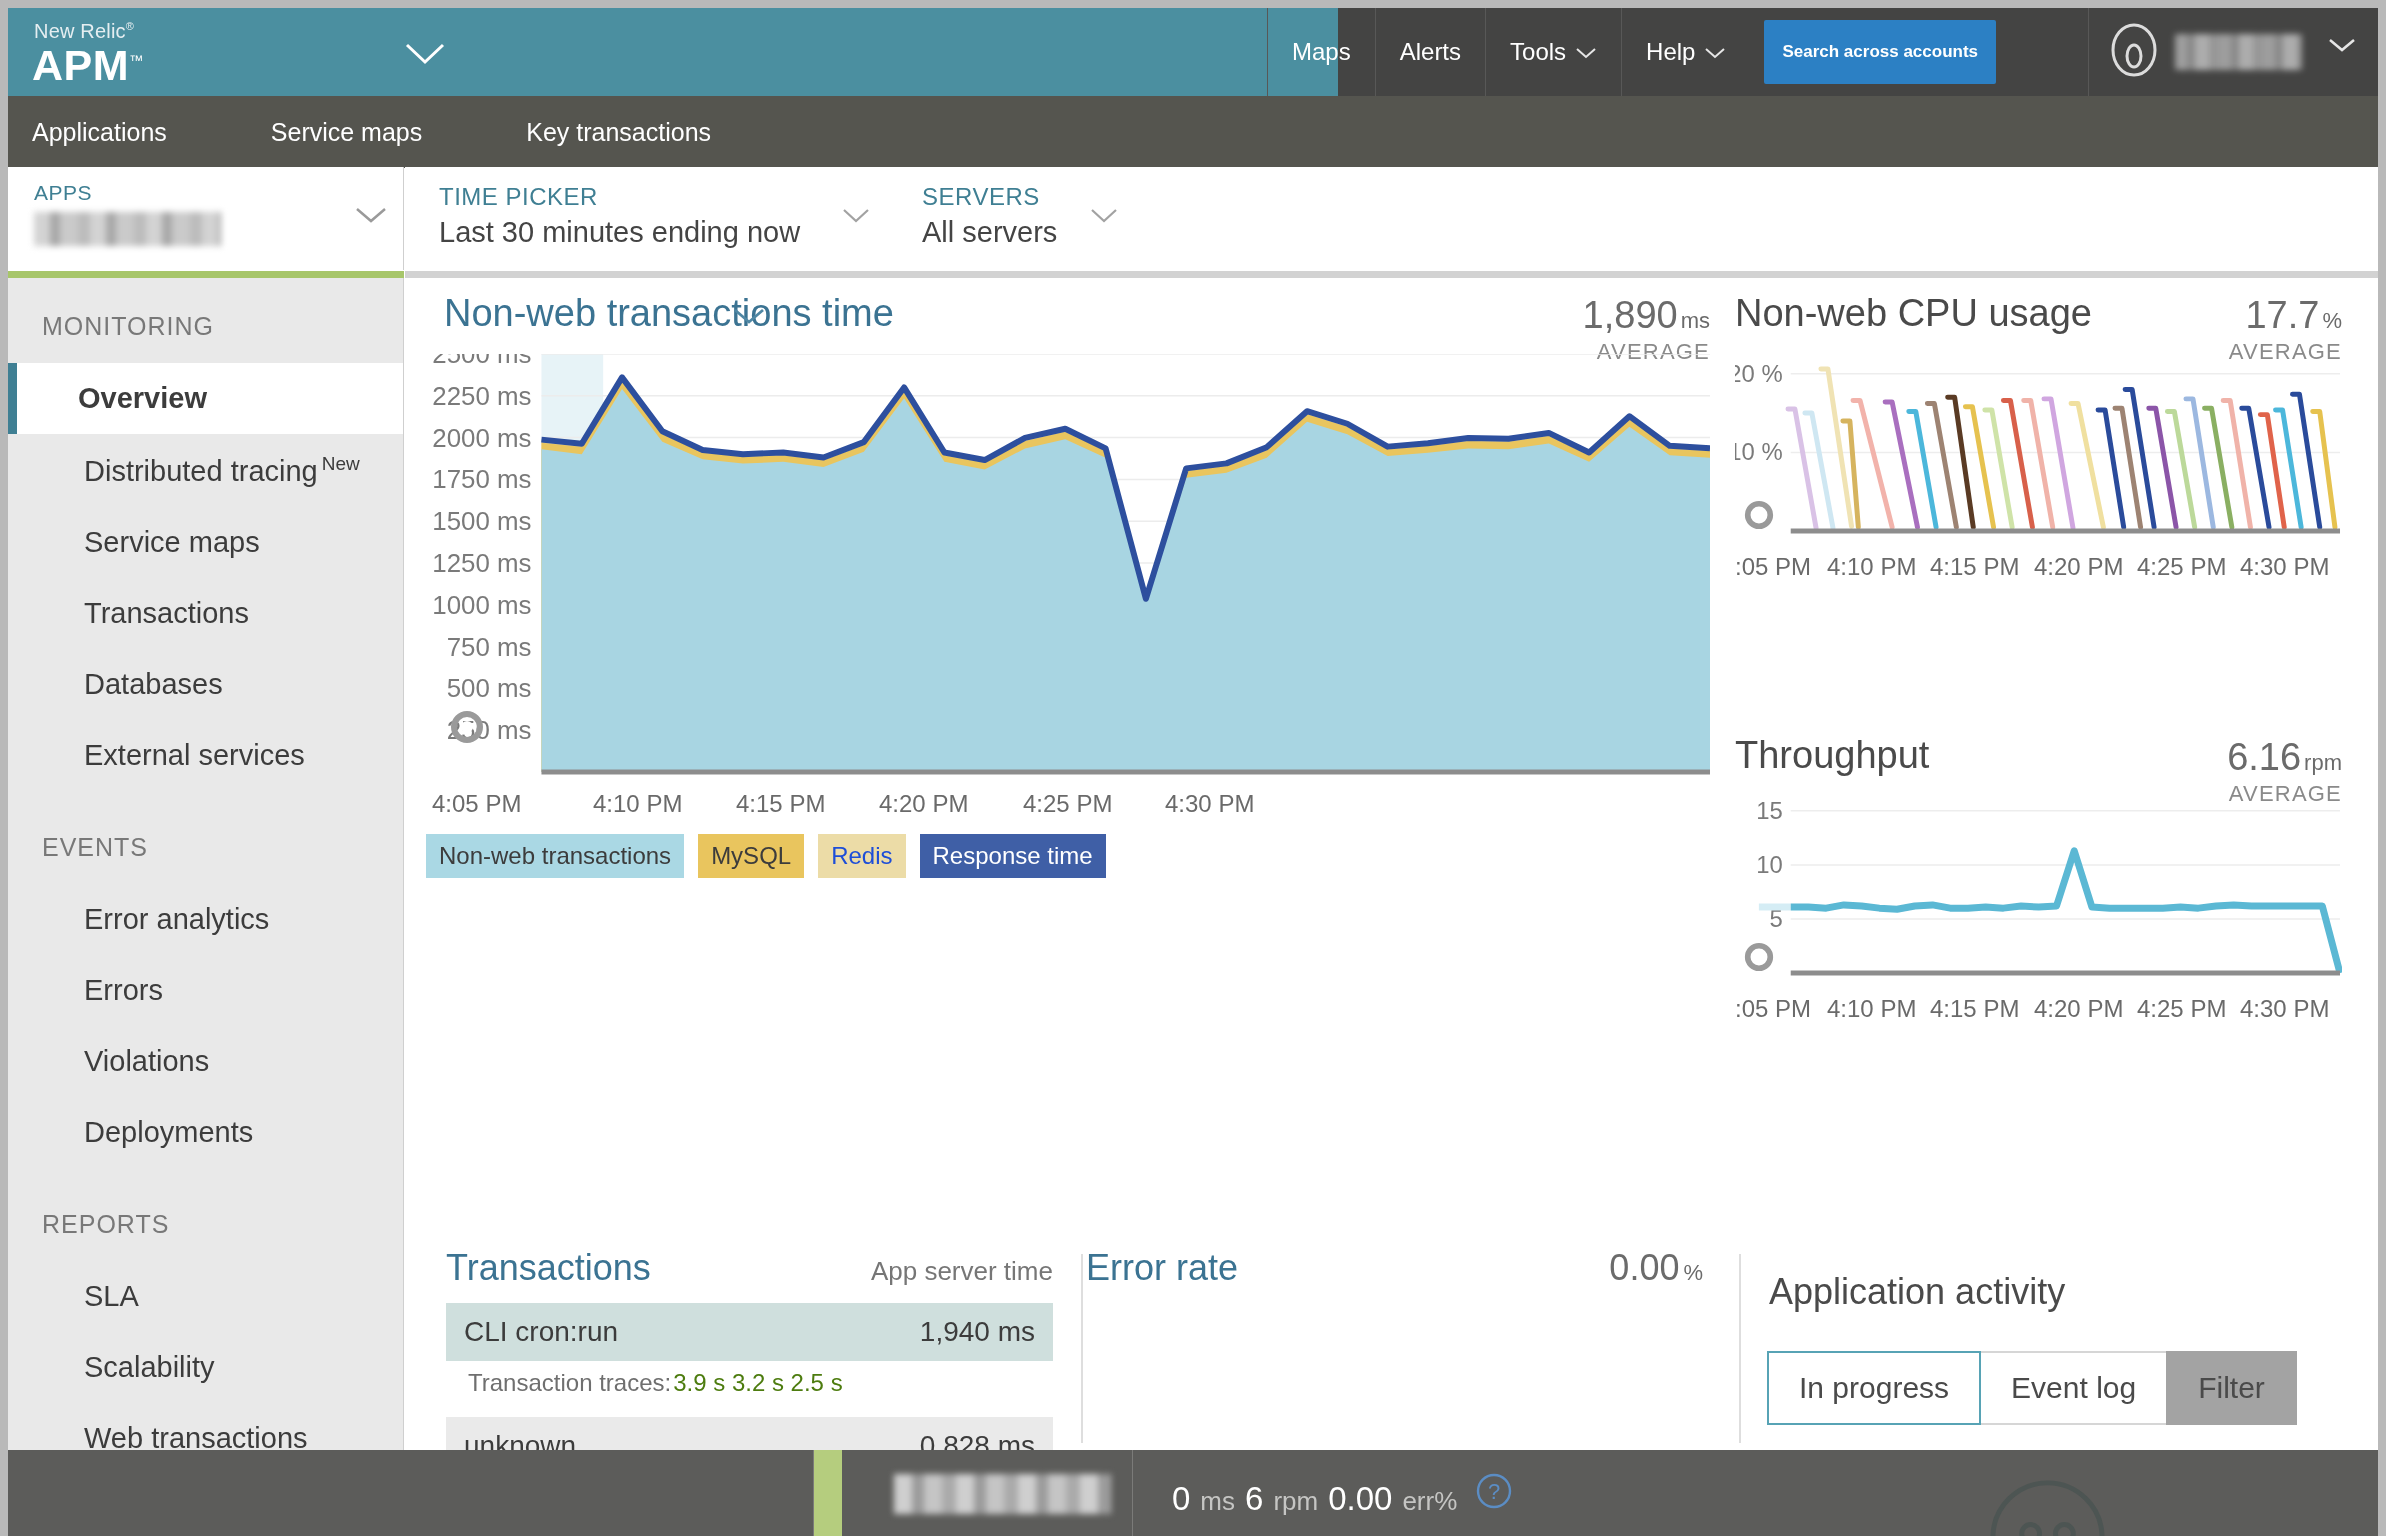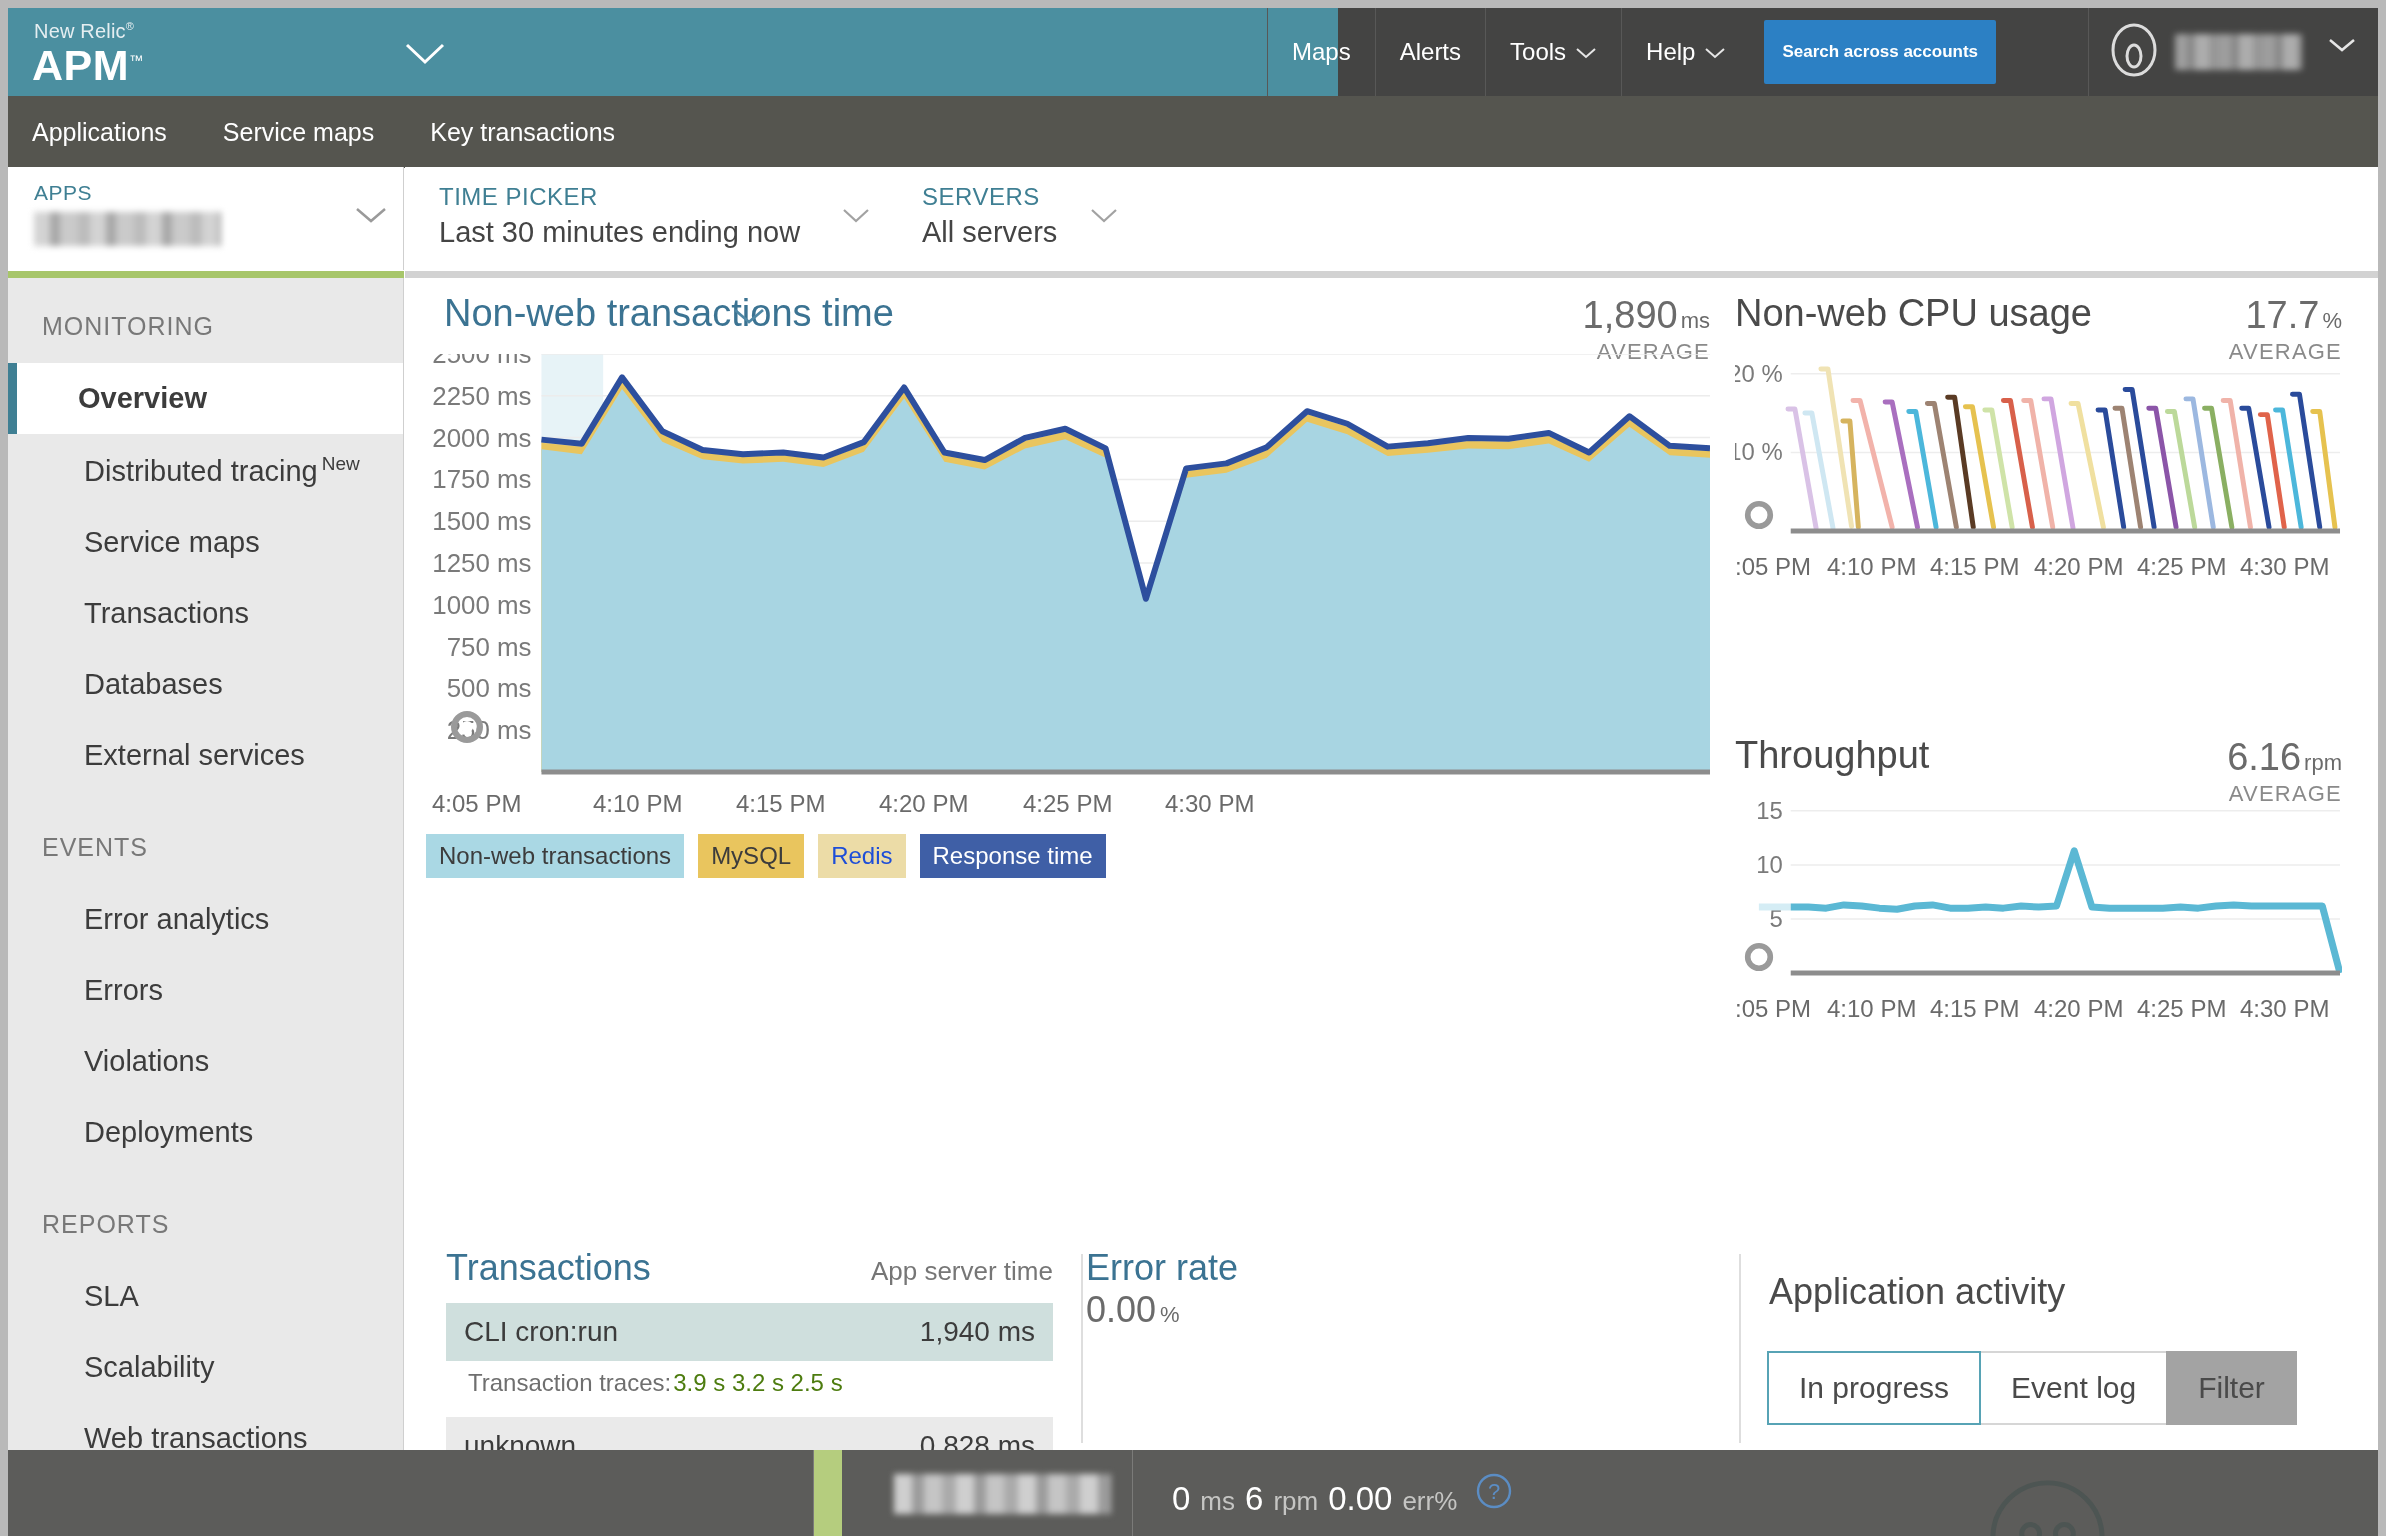--- a/index.html
+++ b/index.html
@@ -19,21 +19,21 @@
   .navitem .cd { margin-left:9px; }
   .searchbtn { display:flex; align-items:center; justify-content:center; background:#2c80c4; color:#fff; font-size:17px; font-weight:bold; padding:0 18px; margin:12px 0 12px 14px; height:64px; border-radius:2px; white-space:nowrap; cursor:pointer;}
   .userzone { position:absolute; left:2080px; top:0; width:291px; height:88px; border-left:1px solid #585857; display:flex; align-items:center;}
   .avatar { margin-left:18px; }
   .blurname { width:127px; height:36px; margin-left:14px; border-radius:2px;
     background:repeating-linear-gradient(90deg,#a3a3a3 0 12px,#8d8d8d 12px 20px,#b3b3b3 20px 34px,#9b9b9b 34px 44px);
     filter:blur(3px); opacity:.95;}
   .userchev { position:absolute; right:22px; top:28px; }
 
   
-  .subnav { position:absolute; left:0; top:88px; width:2370px; height:72px; background:#55554f; display:flex; align-items:center; }
+  .subnav { position:absolute; left:0; top:88px; width:2370px; height:72px; background:#55554f; display:flex; align-items:center;gap:48px; }
   .subnav a { color:#fff; font-size:25px; margin-left:36px; text-decoration:none; cursor:pointer; white-space:nowrap;}
   .subnav a:first-child { margin-left:24px; }
   .subnav a + a { margin-left:56px; }
 
   
   .appspick { position:absolute; left:0; top:159px; width:396px; height:103px; background:#fff; border-right:1px solid #cfcfcf;}
   .appspick .lbl { position:absolute; left:26px; top:14px; font-size:21px; color:#3f7f93; letter-spacing:0.5px;}
   .appspick .blurapp { position:absolute; left:26px; top:45px; width:187px; height:34px;
     background:repeating-linear-gradient(90deg,#d3d3d3 0 16px,#a8a8a8 16px 26px,#cacaca 26px 44px,#bcbcbc 44px 56px);
     filter:blur(3.2px);}
@@ -385,21 +385,21 @@
     <div class="txrow" style="background:#eaeaea;margin-top:12px;">
       <span>unknown</span>
       <span>0.828 ms</span>
     </div>
     <div class="txtrace">
       <span>Transaction traces:</span><b>n/a</b>
     </div>
   </div>
 
   <div style="position:absolute;left:1078px;top:1239px;width:617px;">
-    <div style="display:flex;justify-content:space-between;align-items:baseline;flex-direction:column;">
+    <div style="display:flex;justify-content:space-between;align-items:baseline;">
       <span class="secTitle">Error rate</span>
       <span style="font-size:36px;color:#6b6b6b;"><span>0.00</span><span style="font-size:22px;margin-left:4px;">%</span></span>
     </div>
   </div>
   <div class="divline" style="left:1073px;top:1246px;width:2px;height:189px;"></div>
   <div class="divline" style="left:1731px;top:1246px;width:2px;height:189px;"></div>
 
   <div style="position:absolute;left:1761px;top:1239px;width:577px;">
     <div style="font-size:36px;color:#4a4a4a;margin-top:24px;">Application activity</div>
     <div class="tabs" style="margin-top:38px;">

